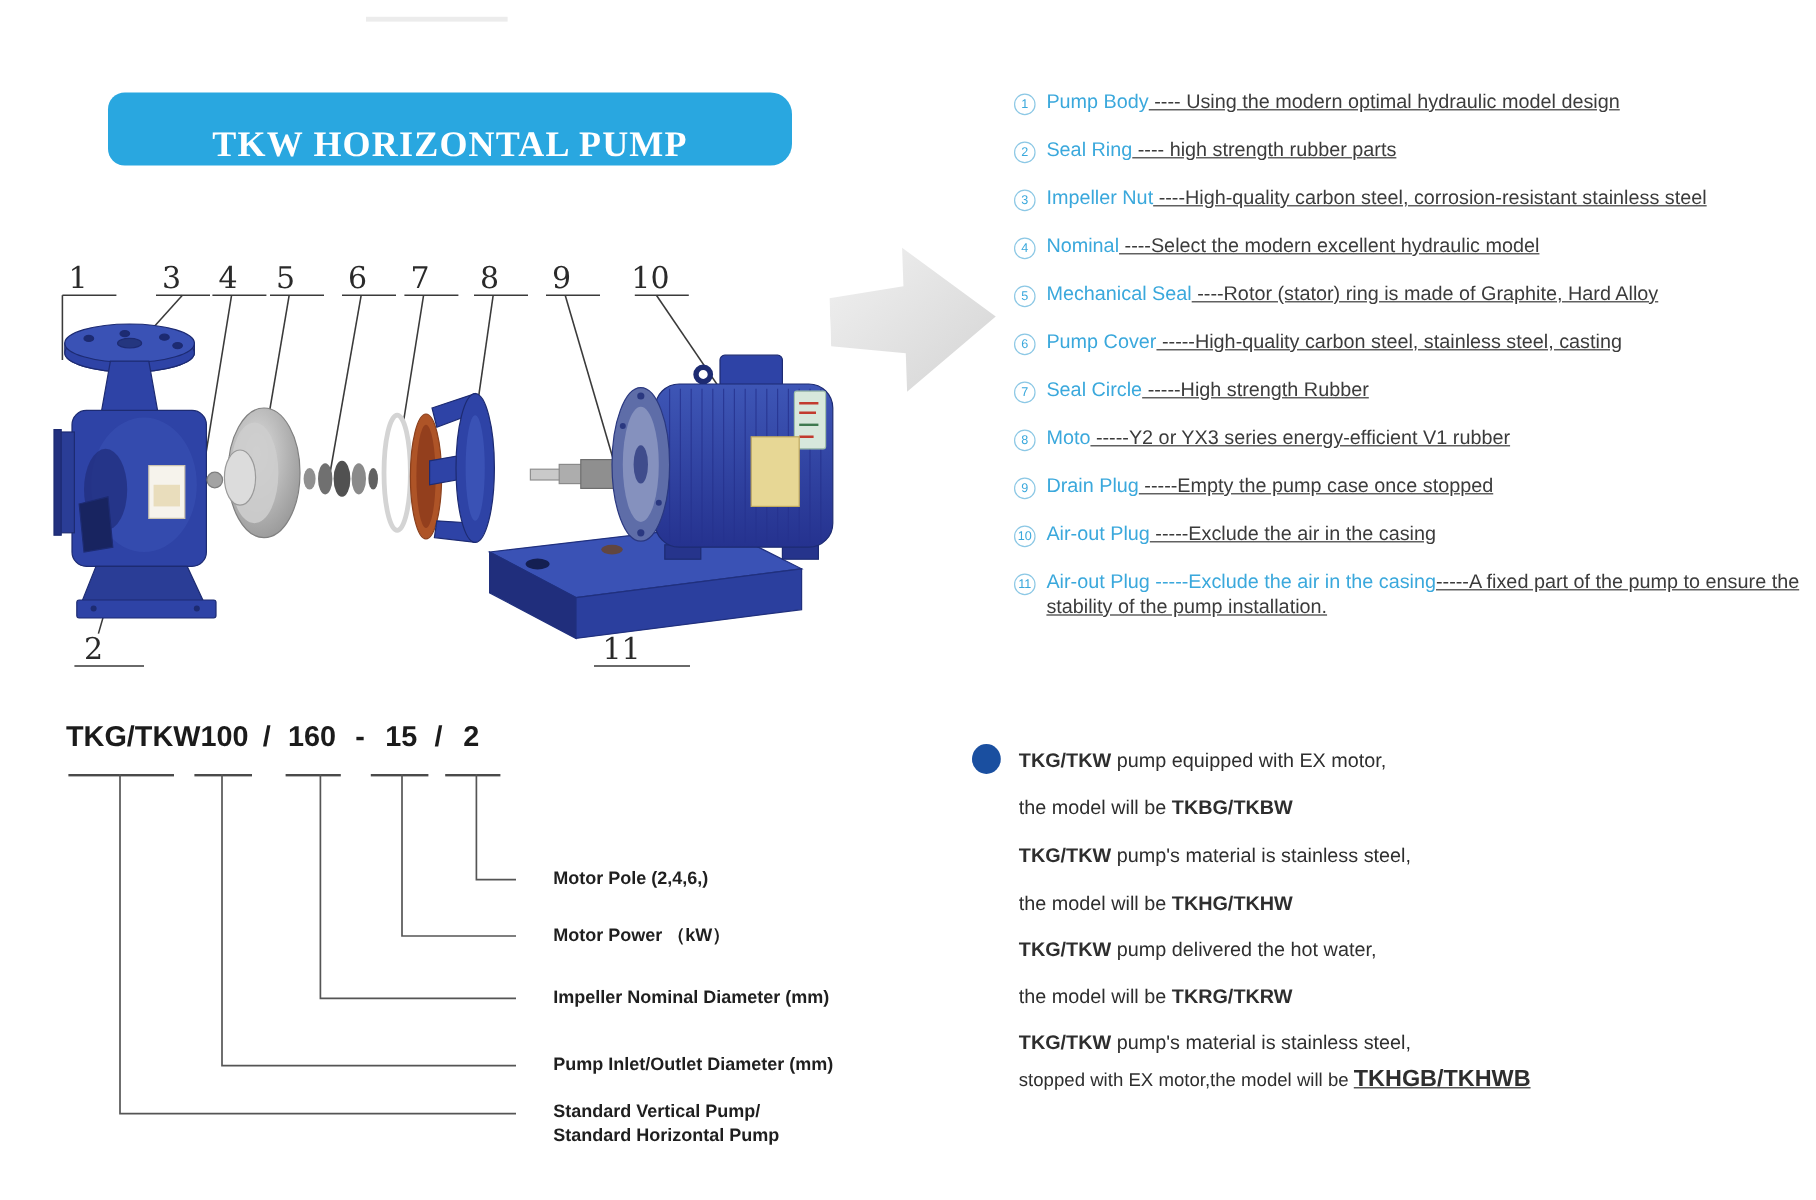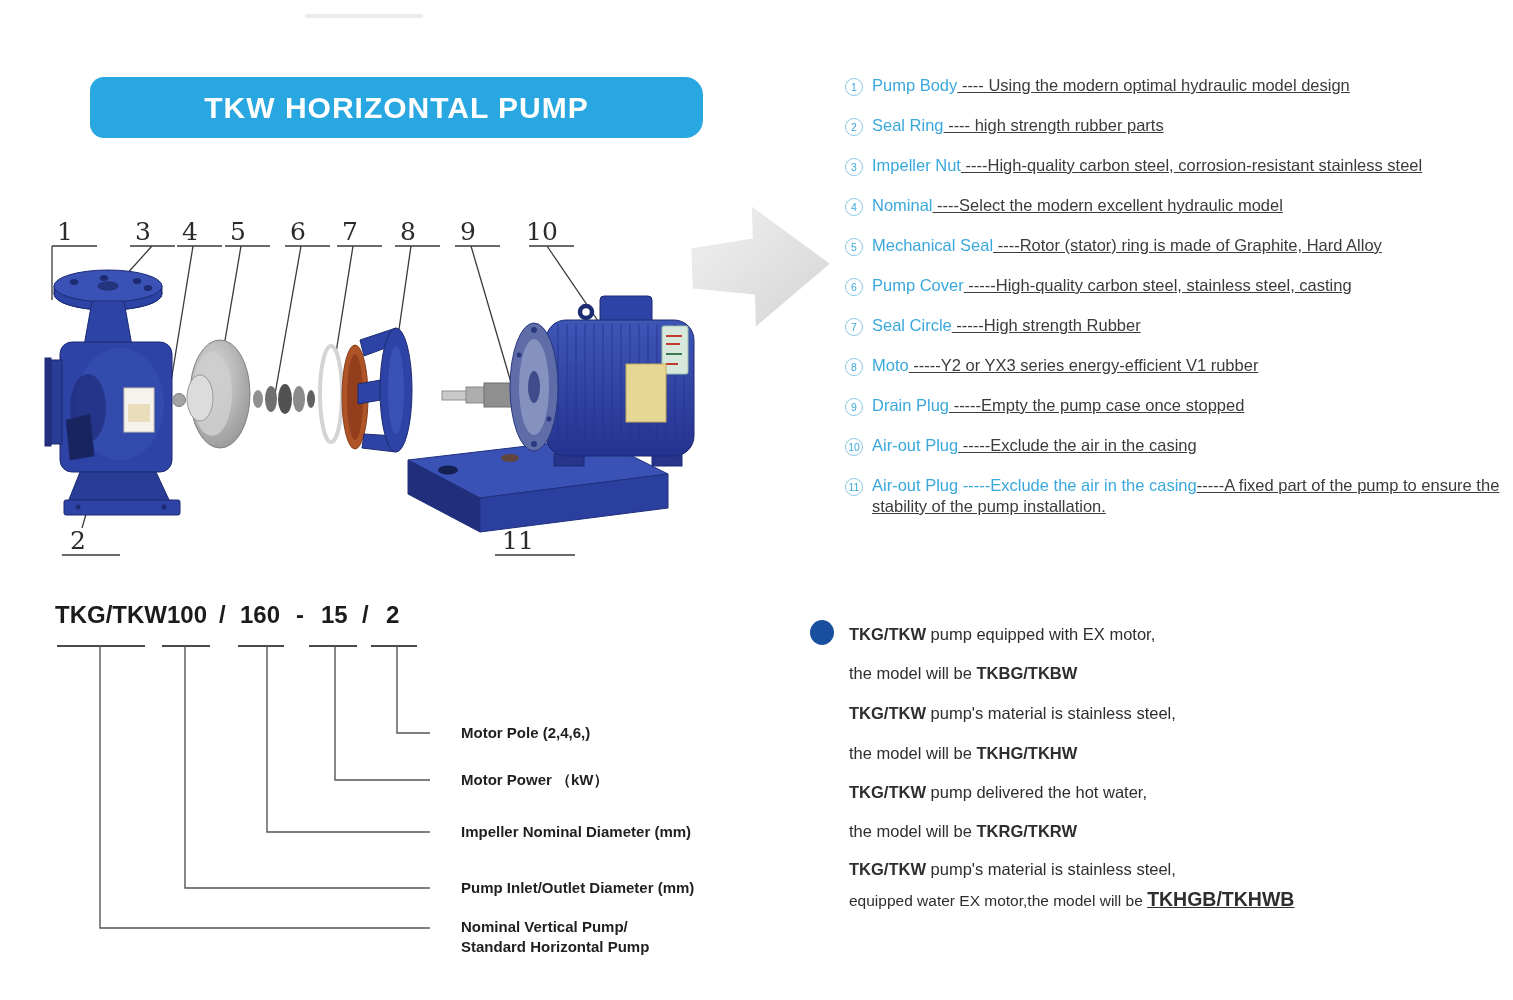--- a/index.html
+++ b/index.html
@@ -4,22 +4,22 @@
 <style>
   :root{
     --accent:#3AA8DC; --banner:#29A7E0; --bullet:#1A4FA0; --body:#3B3B3B;
   }
   html,body{margin:0;padding:0;background:#fff;}
   .stage{position:relative;width:1513px;height:1000px;background:#fff;overflow:hidden;
          font-family:"Liberation Sans",sans-serif;color:var(--body);}
 
   .topbar{position:absolute;left:305px;top:14px;width:118px;height:4px;background:#ececec;}
 
-  .banner{position:absolute;left:90px;top:77px;width:613px;height:61px;background:var(--banner);
-          border-radius:14px 18px 18px 14px;display:flex;align-items:center;justify-content:center;}
+  .banner{position:absolute;left:90px;top:77px;width:570px;height:61px;background:var(--banner);
+          border-radius:14px 18px 18px 14px;display:flex;align-items:flex-end;justify-content:center;font-family:Liberation Serif, serif;}
   .banner span{color:#fff;font-size:30px;font-weight:700;letter-spacing:1px;}
 
   .pump-svg{position:absolute;left:40px;top:208px;width:700px;height:352px;}
   .arrow-svg{position:absolute;left:692px;top:202px;width:148px;height:138px;transform:rotate(-2deg);}
   .callout{font-family:"DejaVu Serif",serif;font-size:25px;fill:#2a2a2a;}
 
   .parts{position:absolute;left:845px;top:75px;list-style:none;margin:0;padding:0;}
   .parts li{font-size:16.5px;line-height:21px;margin-bottom:19px;white-space:nowrap;color:var(--body);}
   .parts li.wrap{white-space:normal;width:660px;padding-left:27px;text-indent:-27px;}
   .pnum{display:inline-block;width:16px;height:16px;border:1.3px solid #8cc8e5;border-radius:50%;
@@ -243,30 +243,30 @@
       <div class="mlabel">
         <div>Motor Power （kW）</div>
       </div>
       <div class="mlabel">
         <div>Impeller Nominal Diameter (mm)</div>
       </div>
       <div class="mlabel">
         <div>Pump Inlet/Outlet Diameter (mm)</div>
       </div>
       <div class="mlabel">
-        <div>Nominal Vertical Pump/</div>
+        <div>Standard Vertical Pump/</div>
         <div>Standard Horizontal Pump</div>
       </div>
     </div>
 
   <div class="vbullet"></div>
   <div id="vlines">
       <div class="vline"><span class="vb">TKG/TKW</span><span> pump equipped with EX motor,</span></div>
       <div class="vline"><span>the model will be </span><span class="vb">TKBG/TKBW</span></div>
       <div class="vline"><span class="vb">TKG/TKW</span><span> pump's material is stainless steel,</span></div>
       <div class="vline"><span>the model will be </span><span class="vb">TKHG/TKHW</span></div>
       <div class="vline"><span class="vb">TKG/TKW</span><span> pump delivered the hot water,</span></div>
       <div class="vline"><span>the model will be </span><span class="vb">TKRG/TKRW</span></div>
       <div class="vline"><span class="vb">TKG/TKW</span><span> pump's material is stainless steel,</span></div>
-      <div class="vline"><span>equipped water EX motor,the model will be </span><span class="vb big">TKHGB/TKHWB</span></div>
+      <div class="vline"><span>stopped with EX motor,the model will be </span><span class="vb big">TKHGB/TKHWB</span></div>
     </div>
 
 </div>
 
 </body></html>

